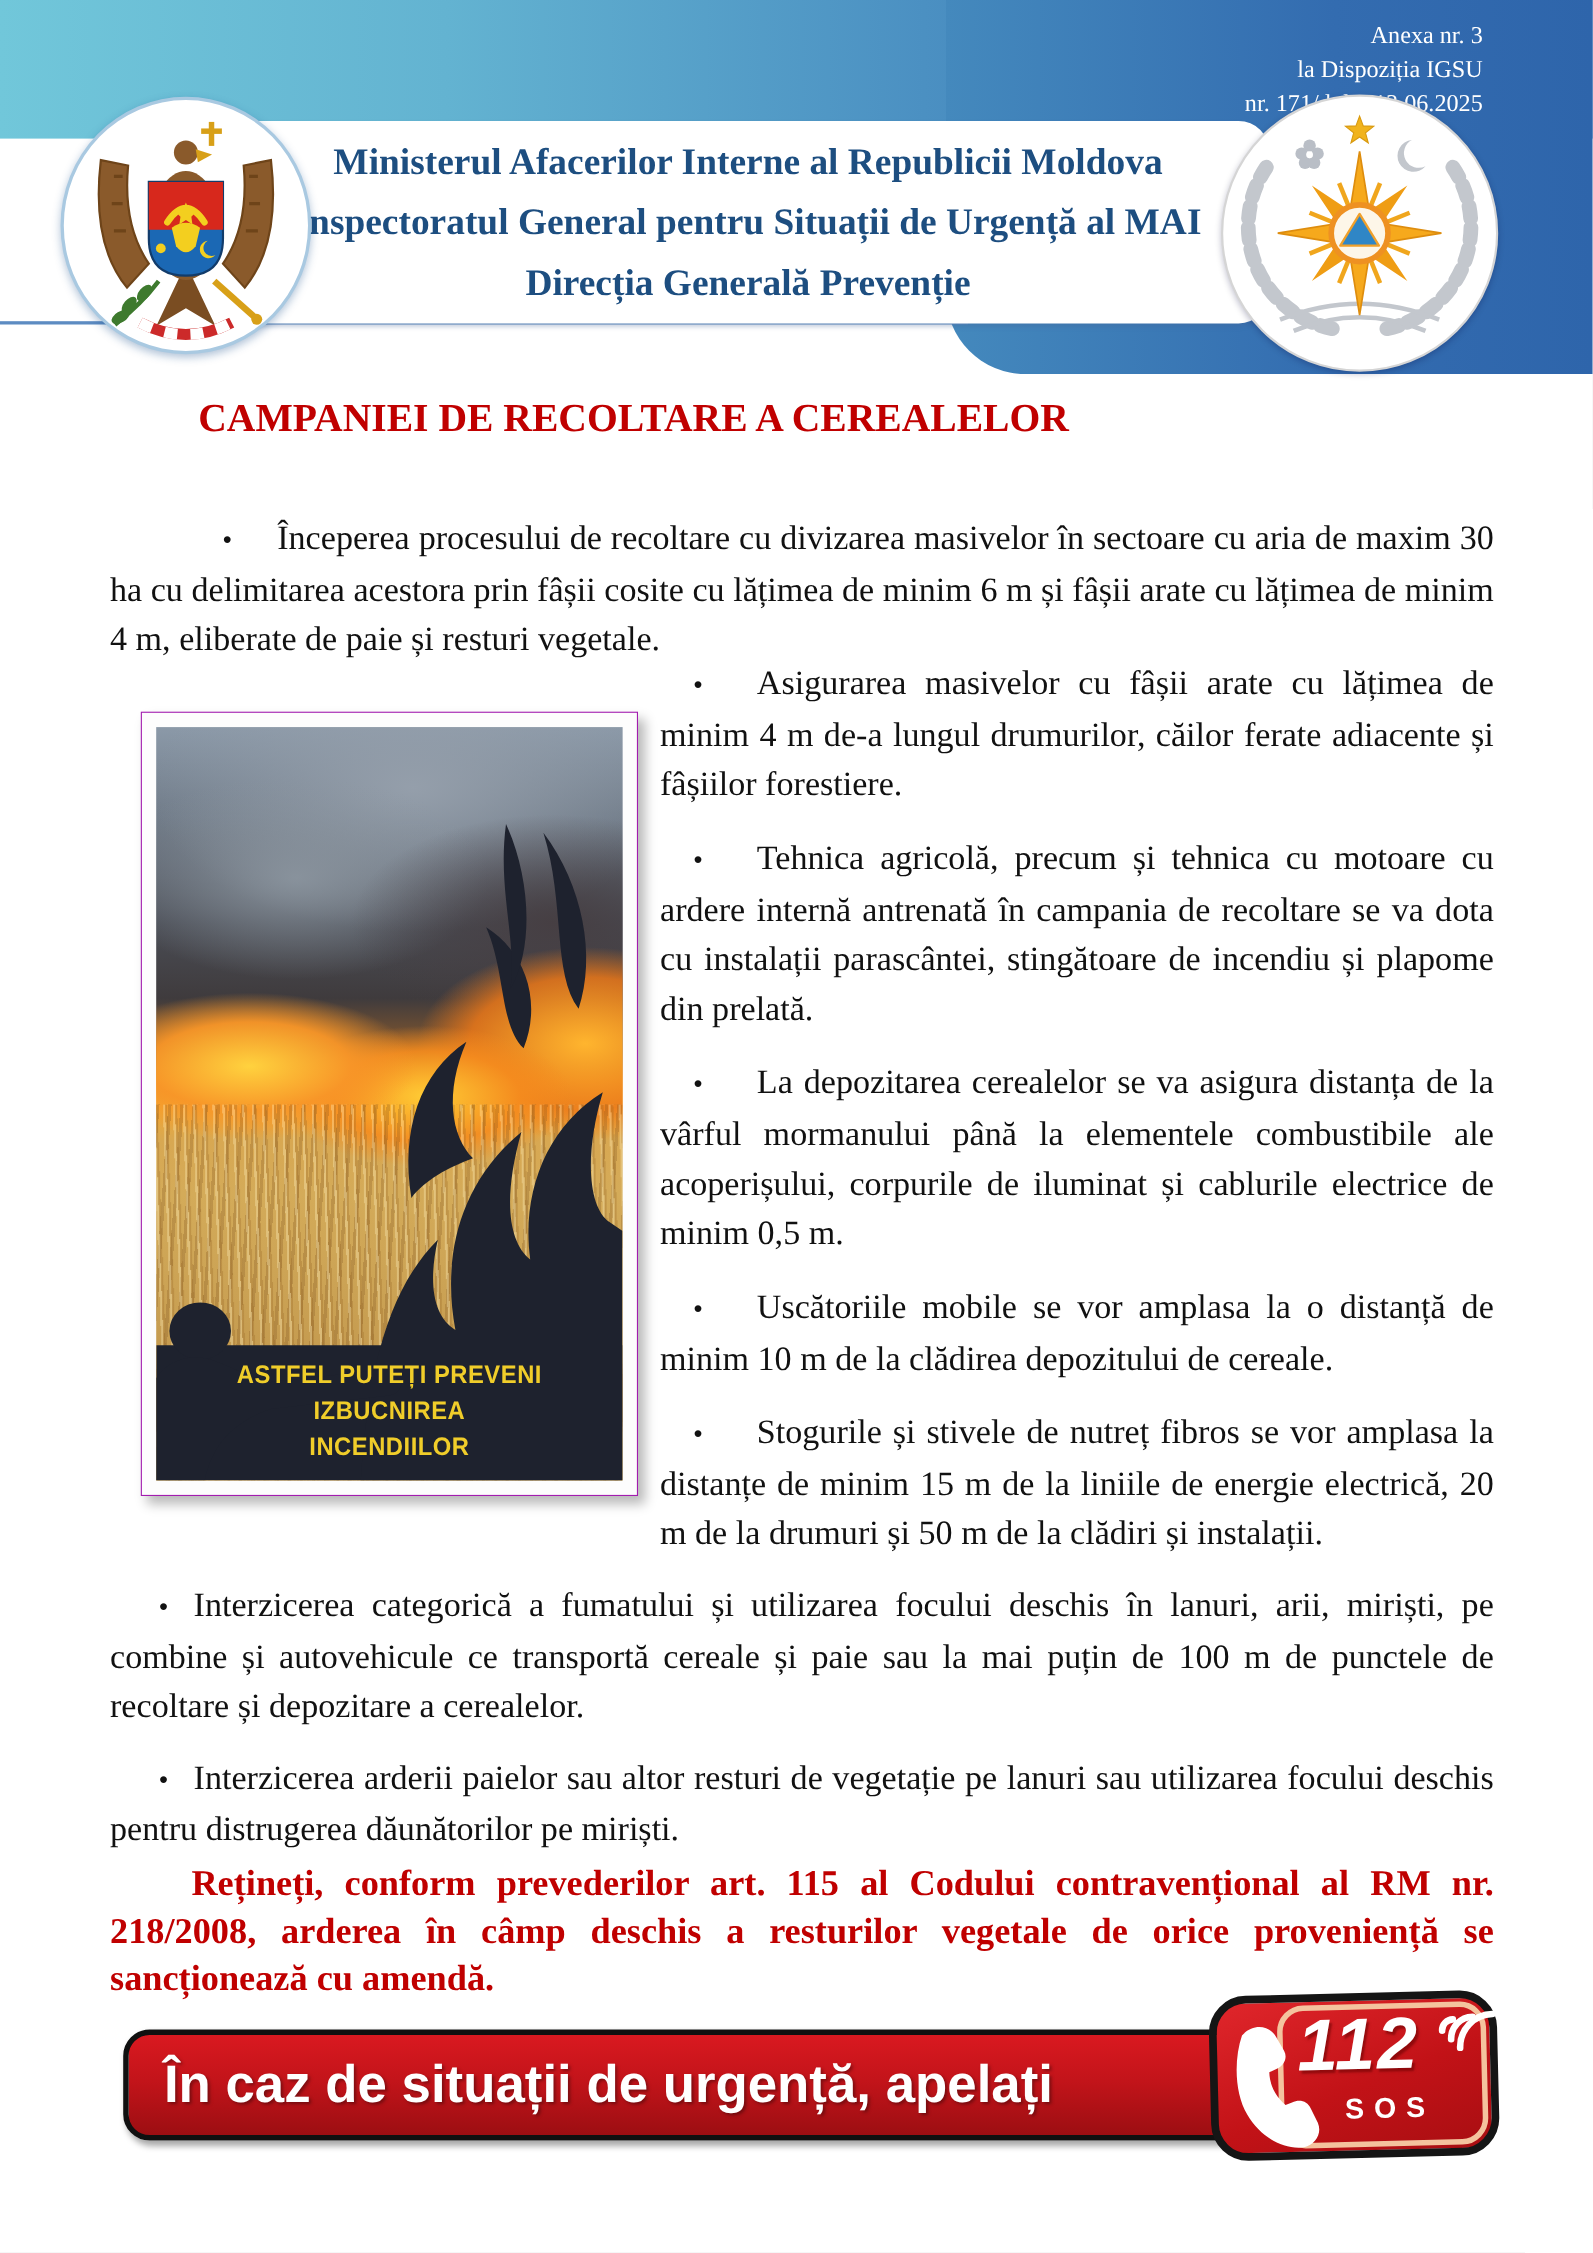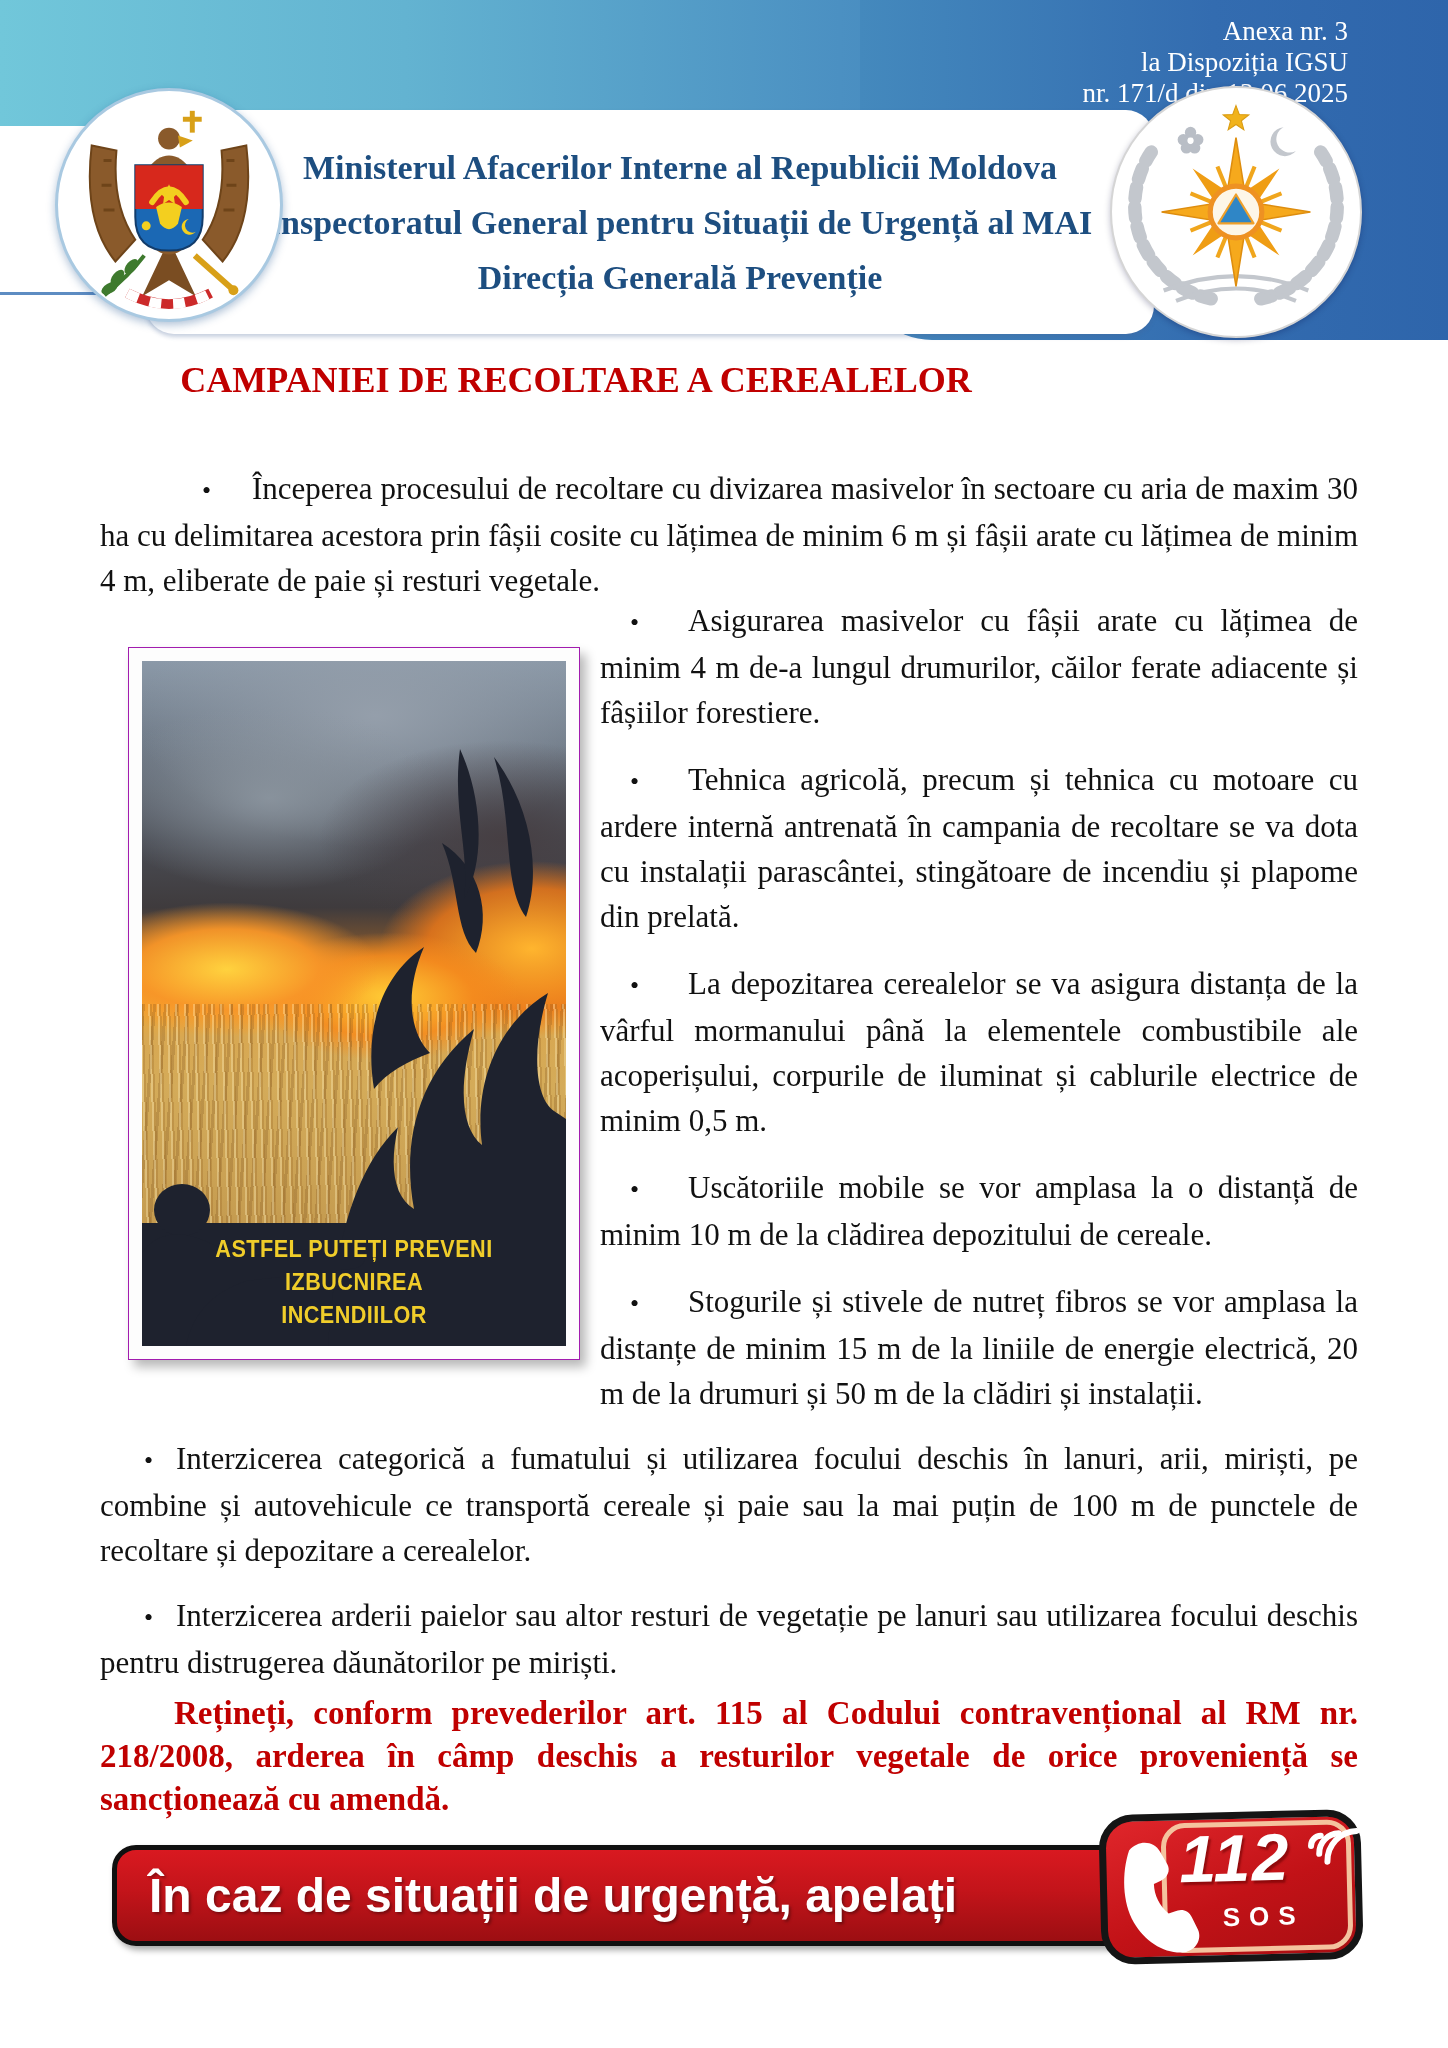--- a/index.html
+++ b/index.html
@@ -6,22 +6,22 @@
   .page{position:relative;width:1448px;height:2048px;background:#ffffff;margin:0 auto;overflow:hidden;
         font-family:"Liberation Serif","DejaVu Serif",serif;}
   
   .band-top{position:absolute;left:0;top:0;width:1448px;height:126px;z-index:0;
     background:linear-gradient(90deg,#71c7da 0%,#63b3d1 28%,#4b90c2 58%,#3a77b5 82%,#336cb0 100%);}
   .band-right{position:absolute;left:860px;top:0;width:588px;height:340px;z-index:0;
     border-bottom-left-radius:72px;
     background:linear-gradient(90deg,#4489bd 0%,#336cb0 60%,#2e65ab 100%);}
   .hline{position:absolute;left:0;top:292px;width:880px;height:3px;background:#5d8cc2;z-index:1;}
   .annex{position:absolute;top:16px;right:100px;text-align:right;color:#ffffff;z-index:3;
-    font-size:27px;line-height:31px;}
-  .ministry-box{position:absolute;left:146px;top:110px;width:1008px;height:224px;background:#ffffff;
+    font-size:22px;line-height:31px;}
+  .ministry-box{position:absolute;left:146px;top:110px;width:1008px;height:184px;background:#ffffff;
     border-radius:28px;z-index:2;box-shadow:0 3px 4px rgba(70,100,150,.3);
     display:flex;flex-direction:column;justify-content:center;text-align:center;}
   .ministry-box div{font-weight:bold;color:#1d4e80;font-size:34px;line-height:55px;padding-left:60px;}
   .emblem{position:absolute;border-radius:50%;background:#ffffff;z-index:3;}
   .emblem-left{left:55px;top:88px;width:222px;height:228px;border:3px solid #a9c9e1;
     box-shadow:0 3px 8px rgba(30,80,140,.35);}
   .emblem-right{left:1110px;top:86px;width:248px;height:248px;border:2px solid #d5d5d5;
     box-shadow:0 2px 6px rgba(0,0,60,.25);}
   .emblem svg{position:absolute;left:0;top:0;width:100%;height:100%;}
   

